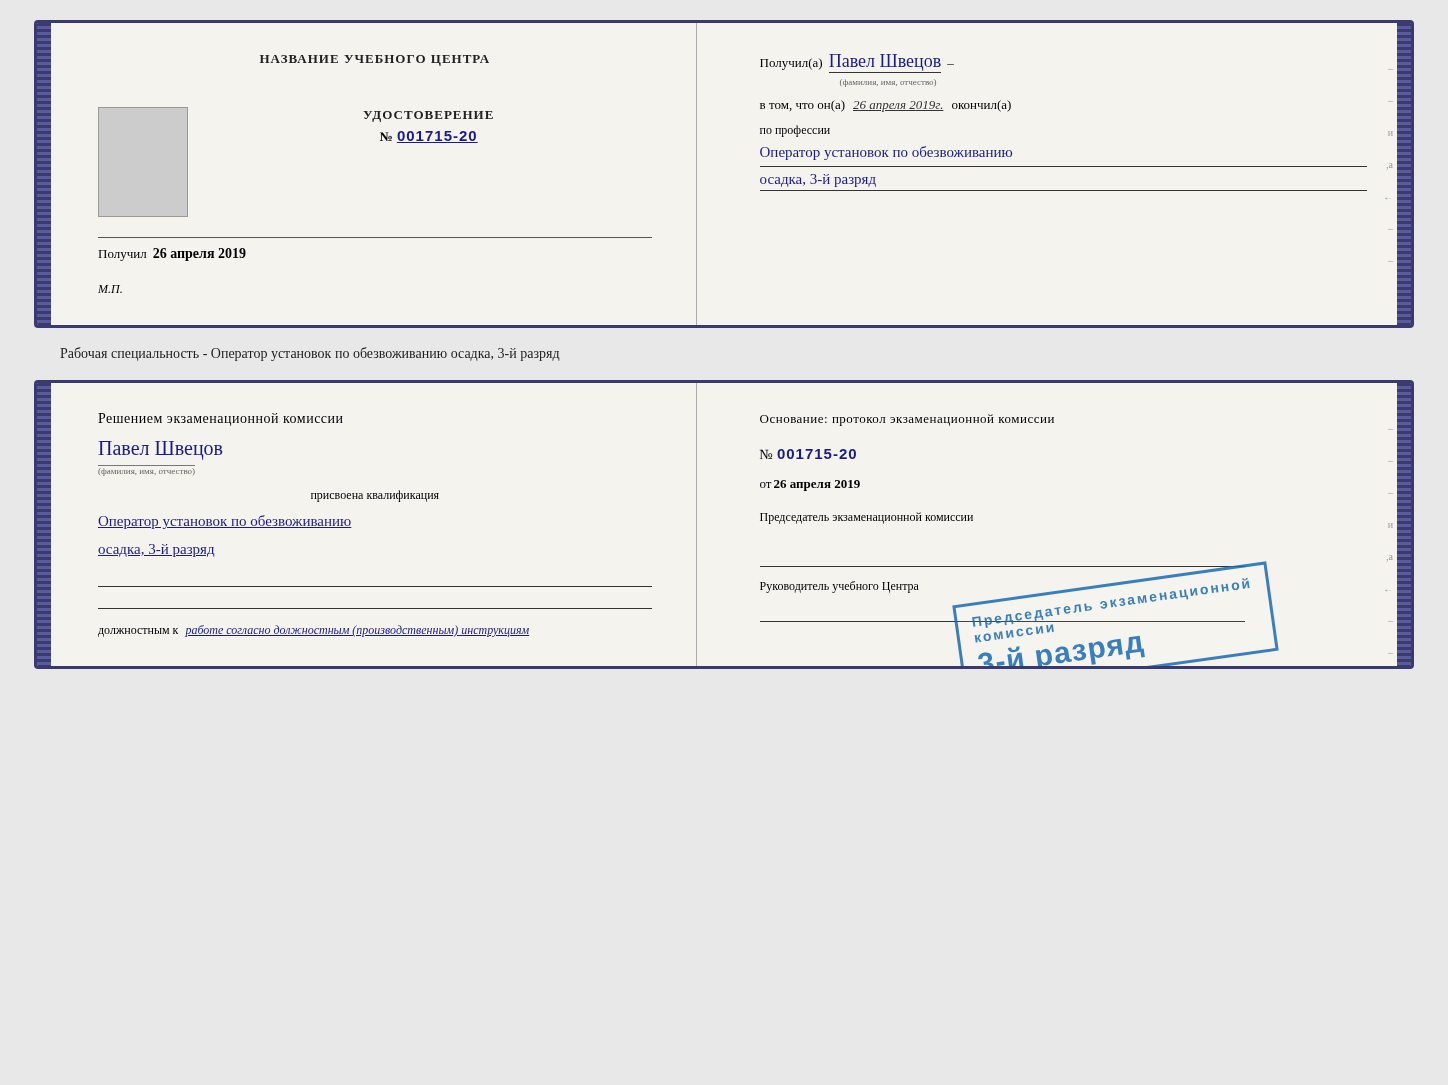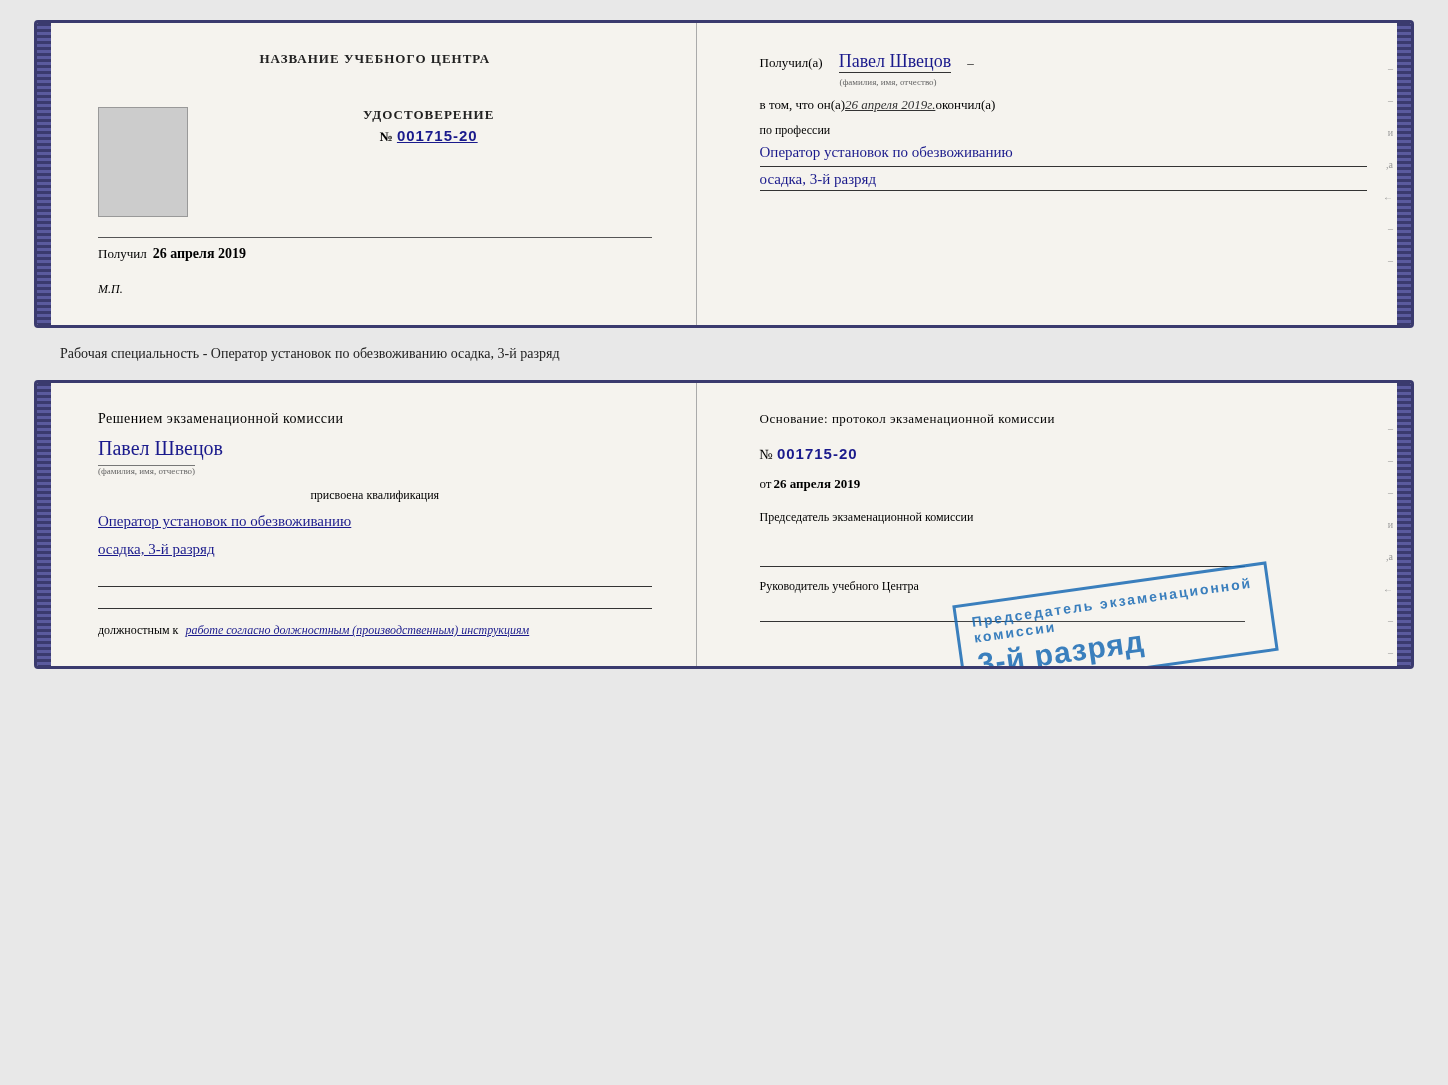--- a/index.html
+++ b/index.html
@@ -279,28 +279,28 @@
           </div>
         </div>
 
         <div style="margin-top:20px;" class="mp-label">М.П.</div>
       </div>
     </div>
 
     <div class="right-panel">
       <div class="inner-content">
 
-        <div style="display:flex; align-items:baseline; gap:16px; margin-bottom:4px; flex-wrap:wrap;">
+        <div style="display:flex; align-items:baseline; gap:6px; margin-bottom:4px; flex-wrap:wrap;">
           <span style="font-size:13px;">Получил(а)</span>
           <span class="handwritten" style="border-bottom:1px solid #333; font-size:18px;">Павел Швецов</span>
           <span style="font-size:13px;">–</span>
         </div>
         <div style="font-size:9px; color:#666; margin-bottom:10px; padding-left:80px;">(фамилия, имя, отчество)</div>
 
-        <div style="display:flex; align-items:flex-end; margin-bottom:10px; flex-wrap:wrap;">
+        <div style="display:flex; align-items:flex-end; gap:8px; margin-bottom:10px; flex-wrap:wrap;">
           <span style="font-size:13px;">в том, что он(а)</span>
           <span class="date-hw" style="font-style:italic;">26 апреля 2019г.</span>
           <span style="font-size:13px;">окончил(а)</span>
         </div>
 
 
         <div style="font-size:12px; margin:8px 0 2px;">по профессии</div>
         <span class="profession-hw">Оператор установок по обезвоживанию</span>
         <span class="rank-hw">осадка, 3-й разряд</span>
       </div>

